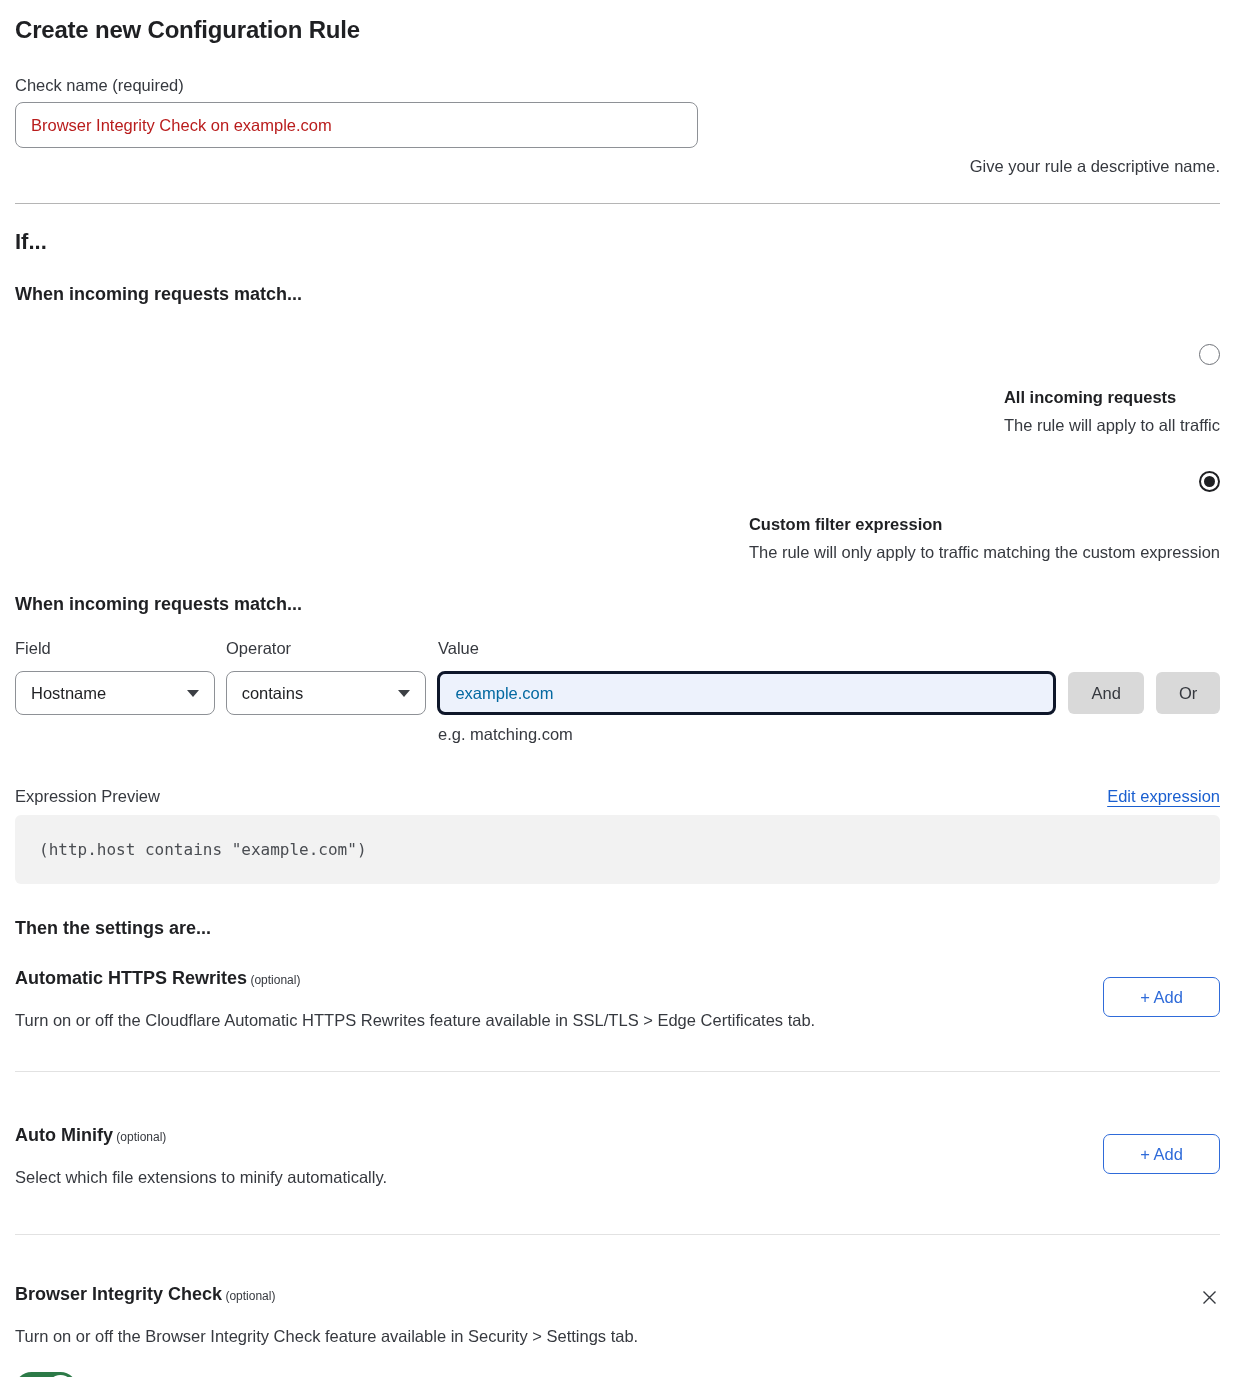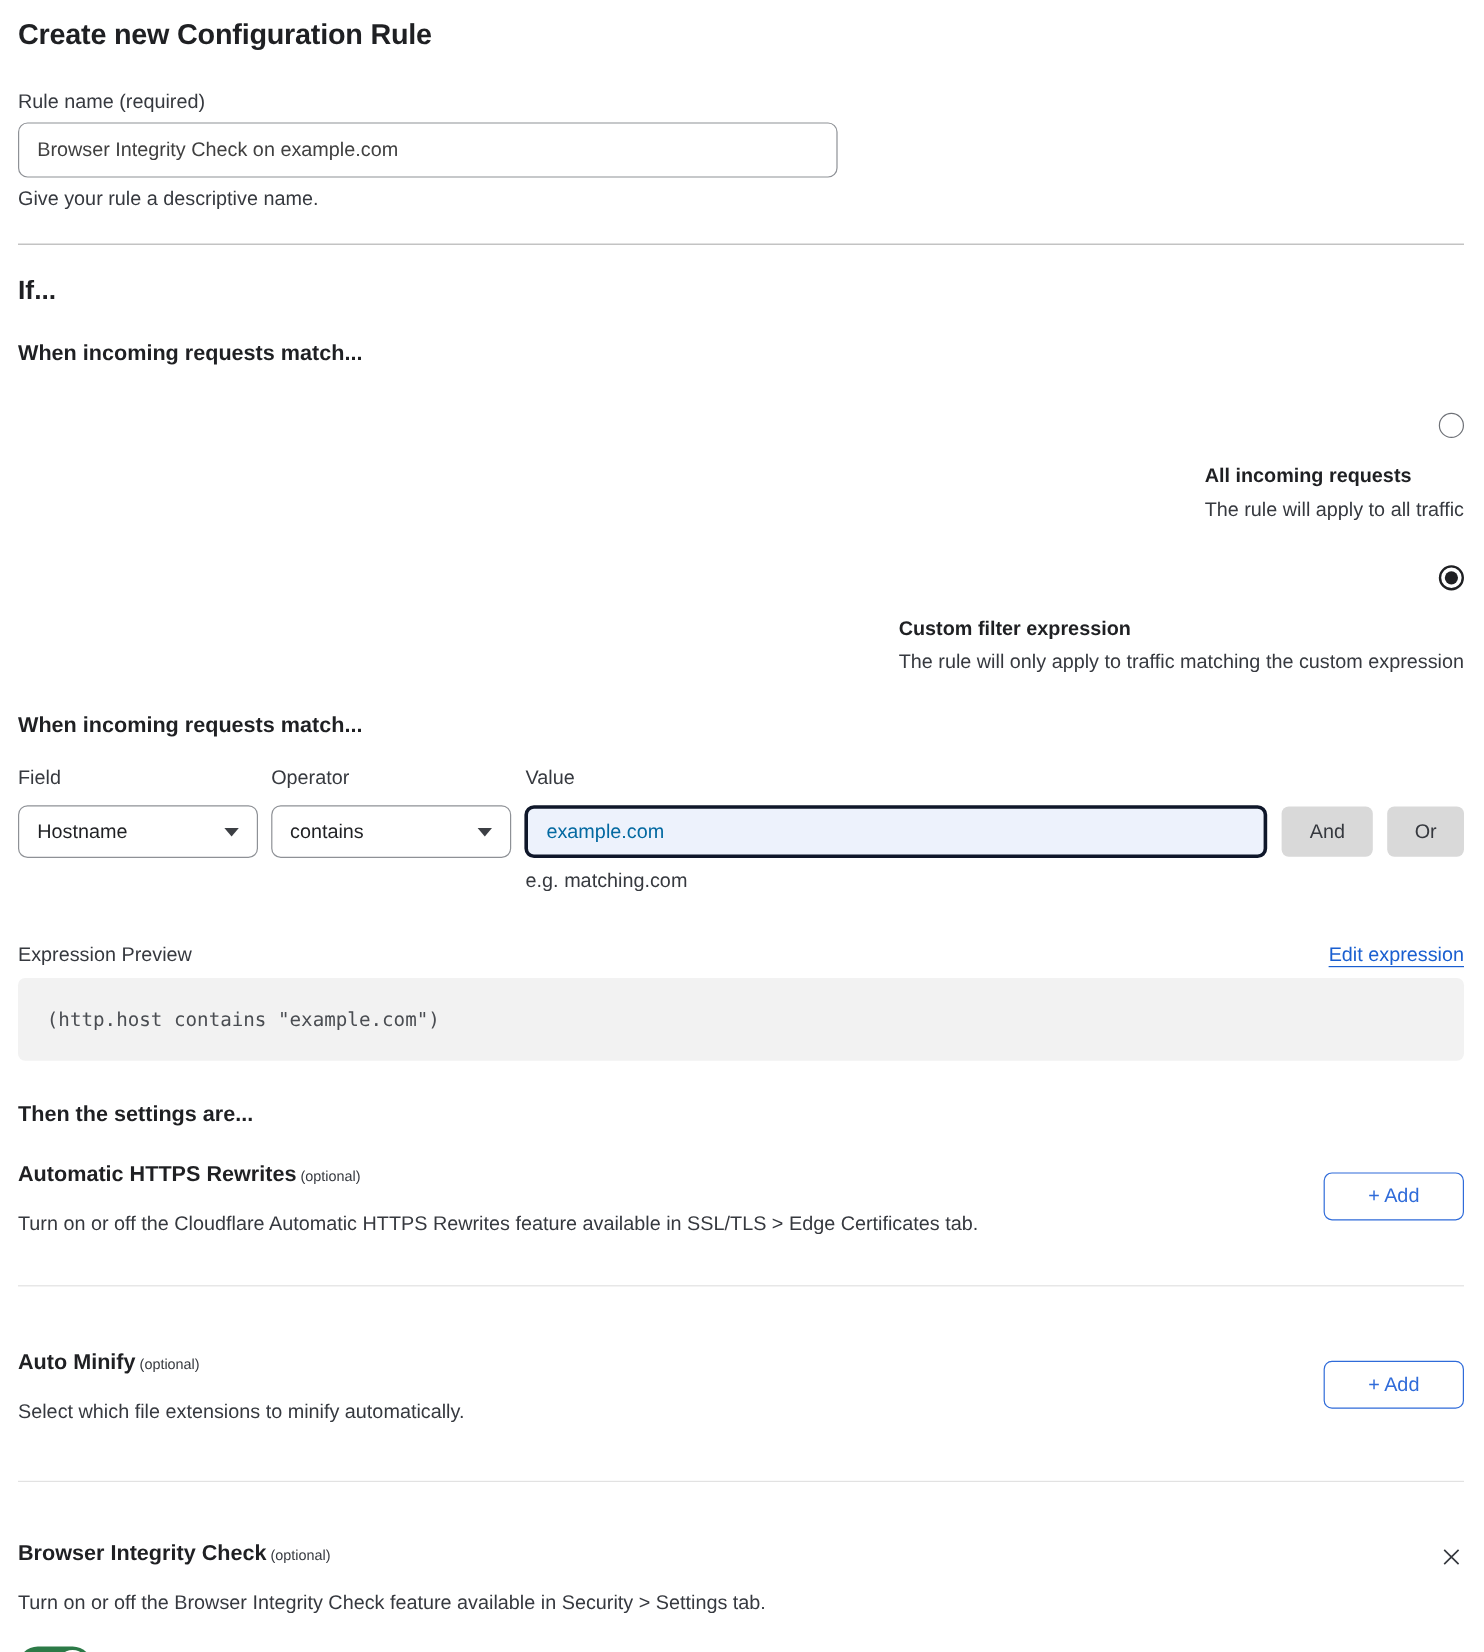--- a/index.html
+++ b/index.html
@@ -27,28 +27,29 @@
   .rule-name-input {
     display: block;
     margin-top: 6px;
     width: 683px;
     height: 46px;
     border: 1px solid #8e9196;
     border-radius: 8px;
     padding: 0 15px;
     font-family: "Liberation Sans", sans-serif;
     font-size: 16.5px;
-    color: #404040;
+    color: #b91c1c;
     background: #ffffff;
     outline: none;
   }
   .help-text {
     margin-top: 7px;
     font-size: 16.5px;
     line-height: 22px;
+    text-align: right;
   }
   .divider-strong {
     margin-top: 26px;
     border: none;
     border-top: 1px solid #b5b5b5;
   }
   .divider-light {
     border: none;
     border-top: 1px solid #e2e2e2;
   }
@@ -274,21 +275,21 @@
     border-radius: 50%;
     background: #ffffff;
   }
 </style>
 </head>
 <body>
 
 <h1 class="page-title">Create new Configuration Rule</h1>
 
 <div>
-  <div class="field-label">Rule name (required)</div>
+  <div class="field-label">Check name (required)</div>
   <input class="rule-name-input" type="text" value="Browser Integrity Check on example.com" style="">
   <div class="help-text">Give your rule a descriptive name.</div>
 </div>
 
 <hr class="divider-strong">
 
 <h2 class="if-heading">If...</h2>
 
 <h3 class="sub-heading">When incoming requests match...</h3>
 

